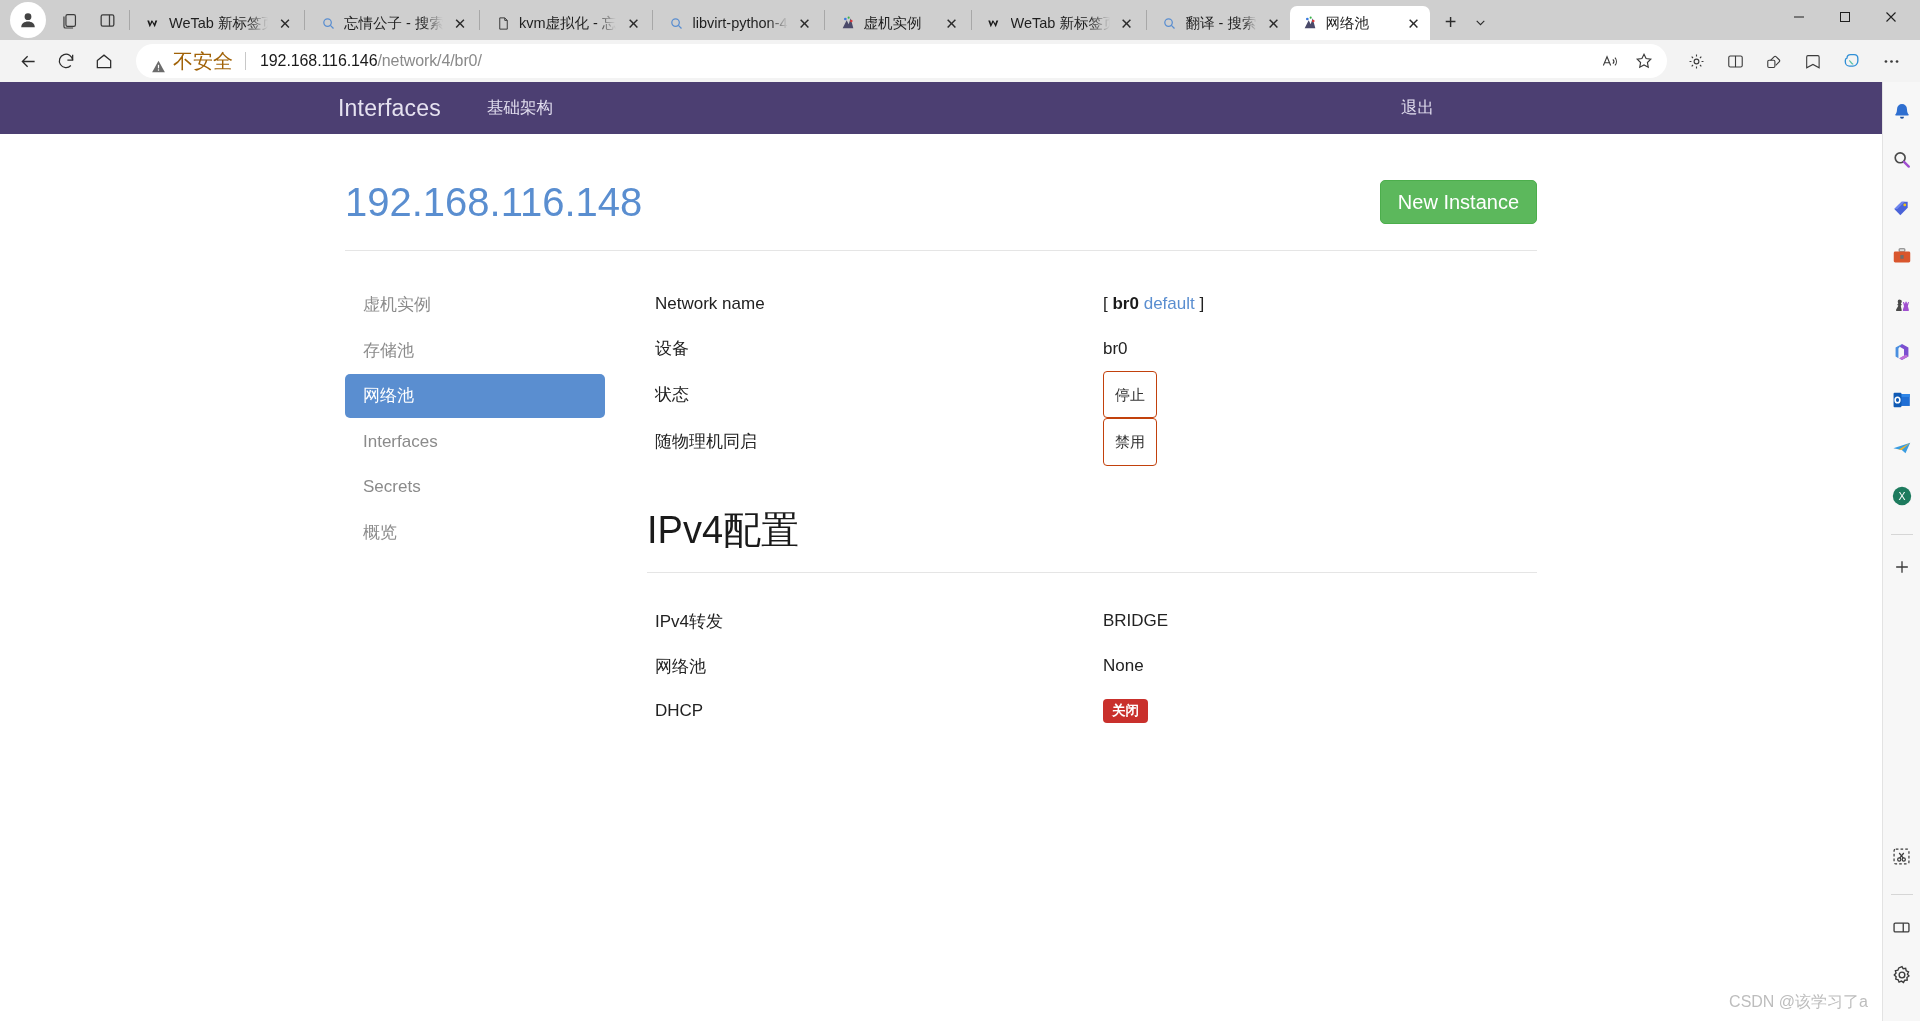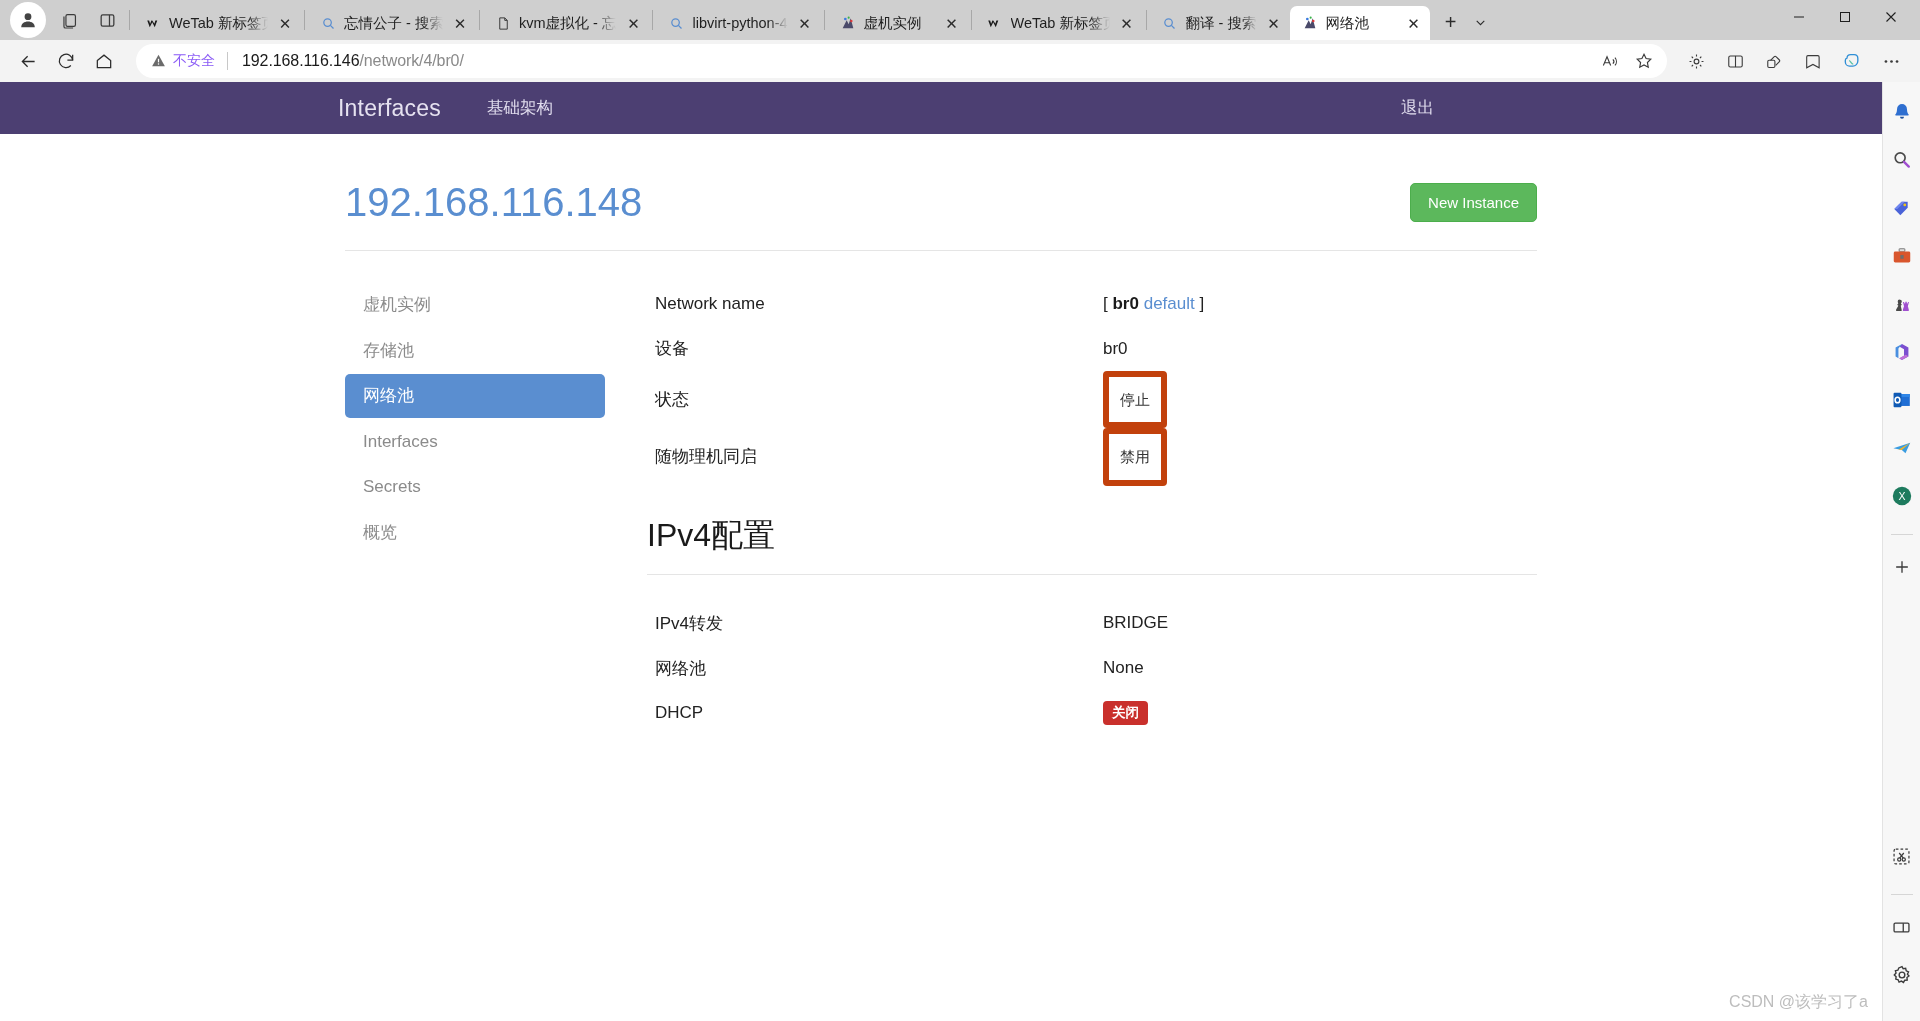--- a/index.html
+++ b/index.html
@@ -62,21 +62,21 @@
     display:flex; align-items:center; padding: 0 10px 0 10px; gap: 2px;
     position:relative;
   }
   .nav-btn { width:36px; height:32px; display:flex; align-items:center; justify-content:center; border-radius:5px; flex:none; }
   .omnibox {
     flex: 1; height: 34px; margin: 0 8px 0 12px;
     background: #ffffff; border-radius: 17px;
     display:flex; align-items:center; padding: 0 8px 0 14px; gap:8px;
     position:relative;
   }
-  .omnibox .notsecure { display:flex; align-items:flex-start; gap:6px; color:#8b5cf6; font-size:14px; white-space:nowrap; }
+  .omnibox .notsecure { display:flex; align-items:flex-end; gap:6px; color:#a16207; font-size:20px; white-space:nowrap; }
   .omnibox .vdiv { width:1px; height:18px; background:#c8c8c8; margin:0 6px 0 4px; }
   .omnibox .urltext { font-size:16px; color:#1a1a1a; white-space:nowrap; letter-spacing:-0.1px;}
   .omnibox .urltext .path { color:#8a8a8a; }
   .omnibox .obicons { margin-left:auto; display:flex; align-items:center; gap:4px; }
   .ob-icon { width:30px; height:30px; display:flex; align-items:center; justify-content:center; border-radius:4px;}
   .nav-right { display:flex; align-items:center; gap:1px; }
   .nav-right .nav-btn { width:38px; }
 
   
   .viewport {
@@ -99,21 +99,21 @@
     color:#e1ddee; font-size:16.5px; margin-left:auto; margin-right: 448px;
   }
 
   .wvm-body { padding: 0; }
   .page-head {
     display:flex; align-items:center; justify-content:space-between;
     margin: 46px 0 0 0; padding: 0 345px 0 345px;
   }
   .page-title { font-size:40px; color:#5a8ed0; font-weight:normal; line-height:1.1; }
   .btn-green {
-    background:#5cb85c; color:#ffffff; font-size:15px;
+    background:#5cb85c; color:#ffffff; font-size:20px;
     padding: 11px 17px; border-radius:5px; border:1px solid #4cae4c;
     line-height:1;
   }
   .head-rule {
     margin: 26px 345px 0 345px; border-top:1px solid #e5e5e5;
   }
 
   .content-row { display:flex; padding: 30px 345px 0 345px; gap: 0; }
   .sidebar { width: 260px; flex:none; padding-top: 2px;}
   .side-item {
@@ -122,28 +122,28 @@
   }
   .side-item.active { background:#5a8ed0; color:#ffffff; }
 
   .detail { flex:1; padding-left: 42px; }
   .drow { display:flex; align-items:center; min-height: 45px; }
   .dlabel { width: 448px; flex:none; font-size:17px; color:#222;margin-left:8px; }
   .dvalue { font-size:17px; color:#222; }
   .dvalue a { color:#5a8ed0; text-decoration:none; }
   .dvalue b { font-weight:bold; color:#1a1a1a; }
   .btn-outline {
-    display:inline-block; border:6px solid #c2410c; background:#ffffff;
+    display:inline-block; border:1px solid #c2410c; background:#ffffff;
     border-radius:4px; padding: 14px 11px; font-size:15px; color:#333; line-height:1.15;
   }
   .badge-red {
     display:inline-block; background:#c9302c; color:#fff;
     border-radius:4px; padding: 4px 9px; font-size:13.5px; font-weight:bold; line-height:1.15;
   }
-  .sec-title { font-size:32px; color:#1a1a1a; margin: 28px 0 0 0; font-weight:normal;}
+  .sec-title { font-size:38px; color:#1a1a1a; margin: 39px 0 0 0; font-weight:normal;}
   .sec-rule { border-top:1px solid #e5e5e5; margin: 16px 0 0 0; }
   .sec-gap { height: 26px; }
 
   
   .edgebar {
     position:absolute; right:0; top:82px; width:38px; height:939px;
     background:#f7f7f7; border-left:1px solid #e3e3e3;
     display:flex; flex-direction:column; align-items:center; padding-top:14px;
   }
   .edge-icon { width:32px; height:32px; margin-bottom:16px; display:flex; align-items:center; justify-content:center; border-radius:5px; }

